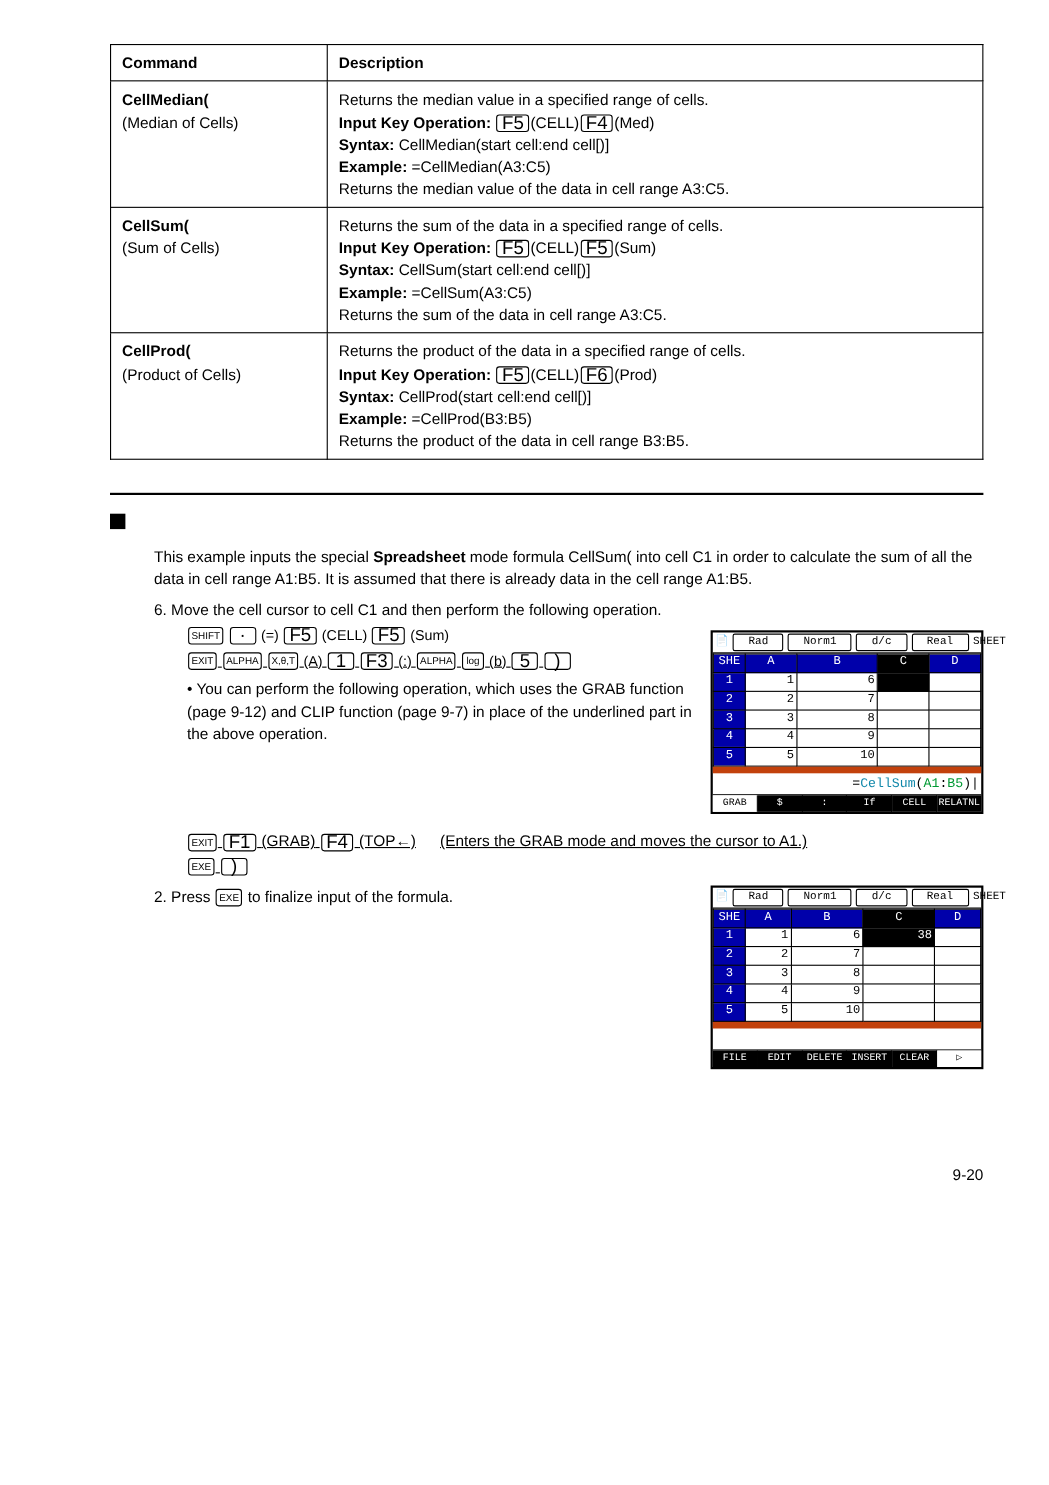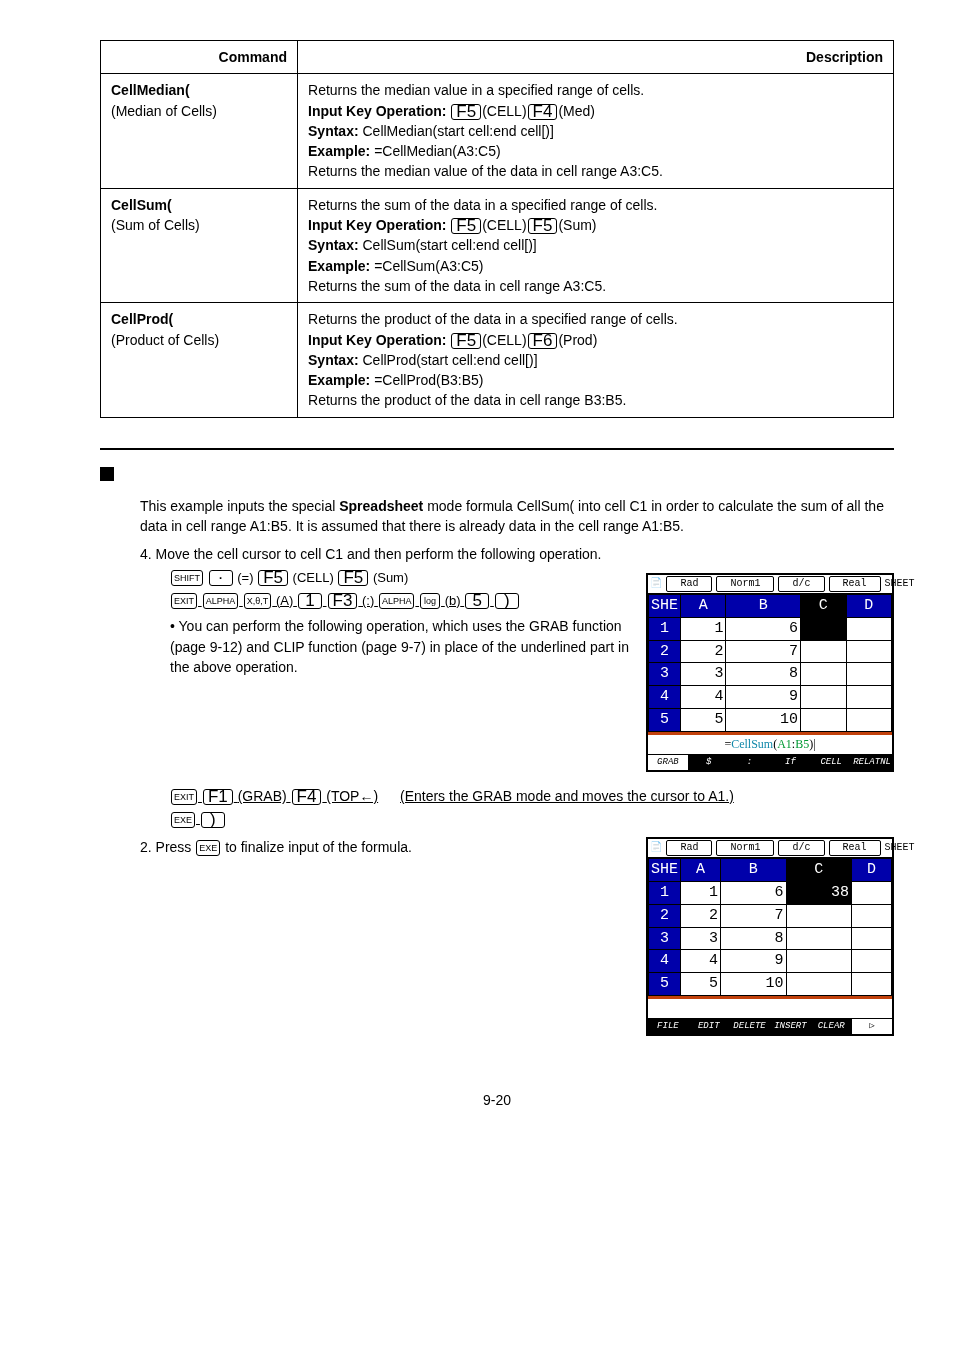--- a/index.html
+++ b/index.html
@@ -18,21 +18,21 @@
     margin-bottom: 30px;
   }
   table.cmdtable th, table.cmdtable td {
     border: 1px solid #000;
     padding: 6px 10px;
     vertical-align: top;
     text-align: left;
     font-size: 14px;
   }
   table.cmdtable th {
-    text-align: right;
+    text-align: left;
     font-weight: bold;
   }
   .keycap {
     display: inline-block;
     border: 1px solid #000;
     border-radius: 3px;
     padding: 0 4px;
     font-family: Arial, sans-serif;
     font-size: 17px;
     line-height: 14px;
@@ -60,21 +60,21 @@
     vertical-align: -2px;
   }
   .bodytext { margin: 6px 0 6px 40px; }
   .step { margin: 8px 0 4px 40px; }
   .keyline { margin: 4px 0 4px 70px; font-size: 13px; }
   .bullet { margin: 6px 0 4px 70px; }
   .subkeyline { margin: 4px 0 4px 70px; }
   .subkey-row { display: flex; align-items: flex-start; margin: 2px 0; text-decoration: underline; }
   .subkey-left { width: 230px; flex-shrink: 0; }
   .subkey-right { flex: 1; }
-  .page-num { text-align: center; margin-top: 44px; font-size: 14px; }
+  .page-num { text-align: right; margin-top: 76px; font-size: 14px; }
 
   
   .calc {
     border: 2px solid #000;
     width: 244px;
     font-family: "Courier New", monospace;
     font-size: 11px;
     background: #fff;
     float: right;
     margin: 4px 0 10px 16px;
@@ -86,29 +86,29 @@
     font-size: 10px;
     gap: 4px;
   }
   .calc .titlebar .tag { border: 1px solid #000; padding: 0 13px; border-radius: 2px; }
   .calc table.sheet { border-collapse: collapse; width: 100%; }
   .calc table.sheet td, .calc table.sheet th {
     border: 1px solid #000;
     padding: 0 2px;
     text-align: right;
     height: 14px;
-    font-size: 15px;
+    font-size: 11px;
   }
   .calc table.sheet th {
     background: #00a; color: #fff; text-align: center; font-weight: normal;
   }
   .calc table.sheet th.rowhdr { background: #00a; color: #fff; width: 24px; text-align: center;}
   .calc table.sheet th.sel, .calc table.sheet td.sel { background: #000; color: #fff; }
-  .calc .formula { padding: 1px 2px; font-size: 12px; border-top: 3px solid #c2410c; text-align: center; font-family: Liberation Serif, serif;}
-  .calc .fkeys { display: flex; border-top: 1px solid #000; font-style: italic; }
+  .calc .formula { padding: 1px 2px; font-size: 12px; border-top: 6px solid #c2410c; text-align: right;}
+  .calc .fkeys { display: flex; border-top: 1px solid #000; }
   .calc .fkeys div {
     flex: 1; text-align: center; font-size: 9px;
     border-right: 1px solid #000; padding: 1px 0;
     background: #000; color: #fff;
   }
   .calc .fkeys div.inv { background: #fff; color: #000; }
   .calc .fkeys div:last-child { border-right: none; }
   .clear { clear: both; }
   .blue { color: #18a; }
   .green { color: #093; }
@@ -140,21 +140,21 @@
 </table>
 
 <hr class="sep">
 
 <h2 class="section">
   <span class="black-square"></span>
 </h2>
 
 <div class="bodytext" id="intro-para">This example inputs the special <b>Spreadsheet</b> mode formula CellSum( into cell C1 in order to calculate the sum of all the data in cell range A1:B5. It is assumed that there is already data in the cell range A1:B5.</div>
 
-<div class="step">4. Move the cell cursor to cell C1 and then perform the following operation.</div>
+<div class="step">6. Move the cell cursor to cell C1 and then perform the following operation.</div>
 
 <div class="calc" id="calc1">
     <div class="titlebar">
       <span>📄</span>
       <span class="tag">Rad</span>
       <span class="tag">Norm1</span>
       <span class="tag">d/c</span>
       <span class="tag">Real</span>
       <span>SHEET</span>
     </div>

